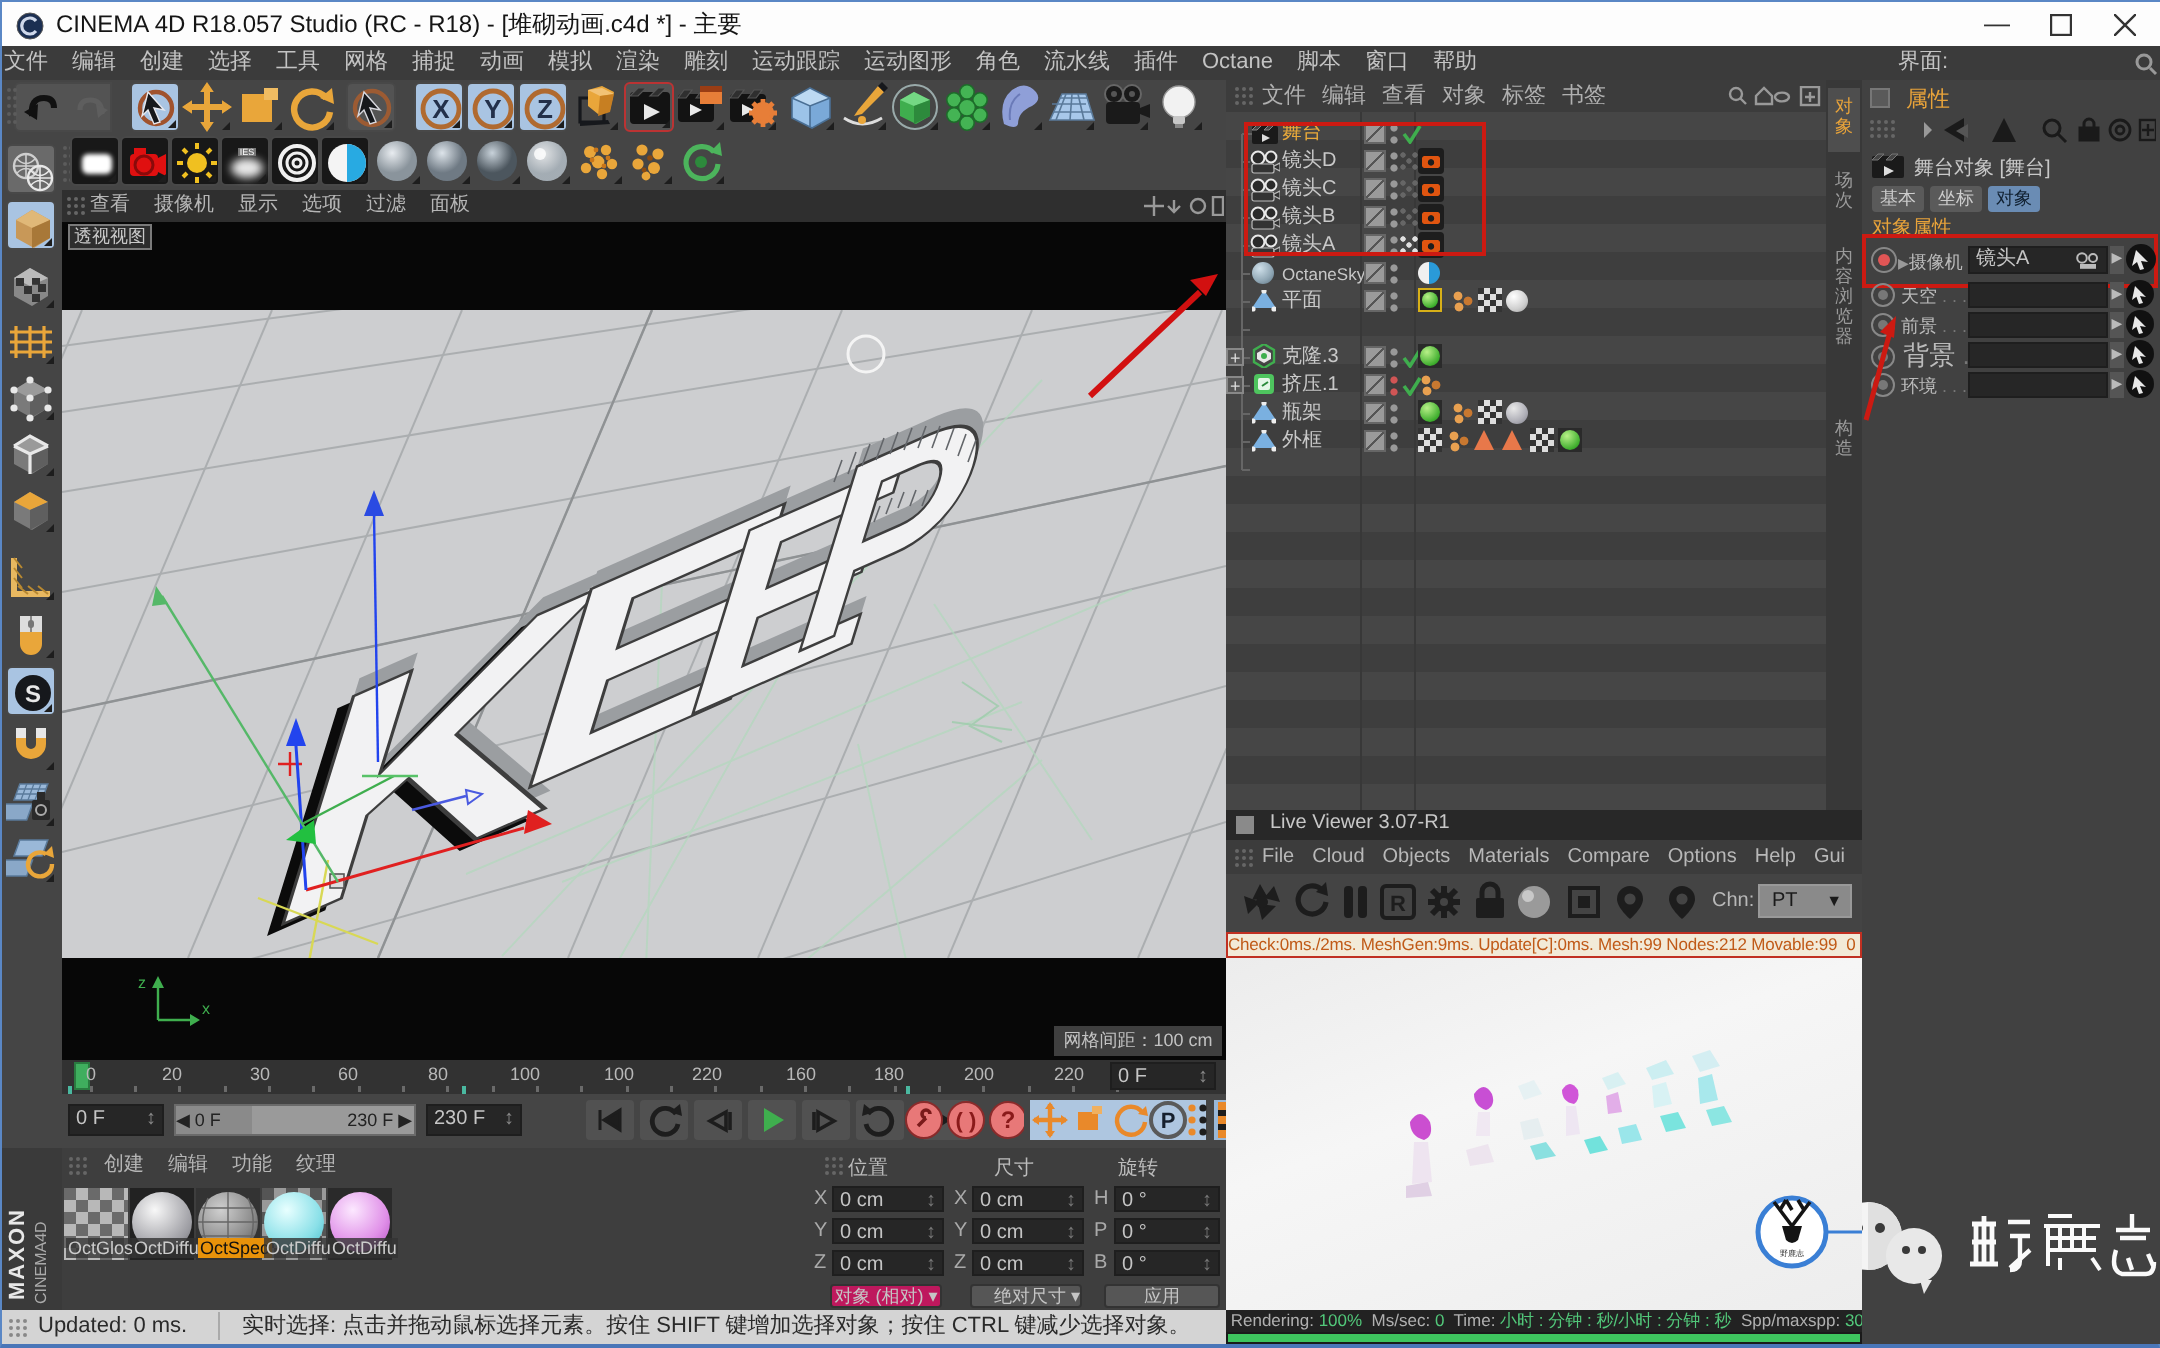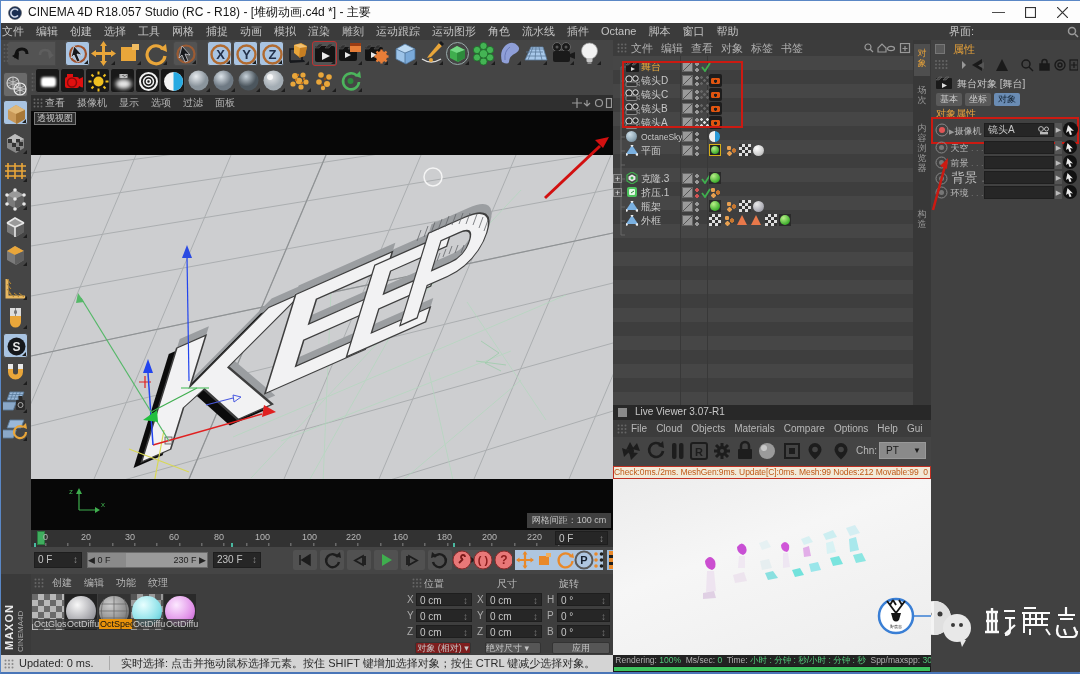--- a/index.html
+++ b/index.html
@@ -833,22 +833,22 @@
       <div class="ab" style="left:155px;top:3px;color:#bbb">旋转</div>
  <div class="row" style="left:3px;top:19px">X<span class="field ab" style="left:9px;width:56px;height:13px">0 cm<span style="float:right;color:#777">↕</span></span></div>
  <div class="row" style="left:3px;top:35px">Y<span class="field ab" style="left:9px;width:56px;height:13px">0 cm<span style="float:right;color:#777">↕</span></span></div>
  <div class="row" style="left:3px;top:51px">Z<span class="field ab" style="left:9px;width:56px;height:13px">0 cm<span style="float:right;color:#777">↕</span></span></div>
  <div class="row" style="left:73px;top:19px">X<span class="field ab" style="left:9px;width:56px;height:13px">0 cm<span style="float:right;color:#777">↕</span></span></div>
  <div class="row" style="left:73px;top:35px">Y<span class="field ab" style="left:9px;width:56px;height:13px">0 cm<span style="float:right;color:#777">↕</span></span></div>
  <div class="row" style="left:73px;top:51px">Z<span class="field ab" style="left:9px;width:56px;height:13px">0 cm<span style="float:right;color:#777">↕</span></span></div>
  <div class="row" style="left:143px;top:19px">H<span class="field ab" style="left:10px;width:53px;height:13px">0 °<span style="float:right;color:#777">↕</span></span></div>
  <div class="row" style="left:143px;top:35px">P<span class="field ab" style="left:10px;width:53px;height:13px">0 °<span style="float:right;color:#777">↕</span></span></div>
  <div class="row" style="left:143px;top:51px">B<span class="field ab" style="left:10px;width:53px;height:13px">0 °<span style="float:right;color:#777">↕</span></span></div>
- <div class="ab" style="left:11px;top:68px;width:56px;height:12px;background:#7f1d1d;border:1px solid #333;border-radius:2px;color:#c5c5c5;font-size:9px;line-height:10px;text-align:center">对象 (相对) ▾</div>
- <div class="ab" style="left:81px;top:68px;width:56px;height:12px;background:#565656;border:1px solid #333;border-radius:2px;color:#c5c5c5;font-size:9px;line-height:10px;text-align:left">绝对尺寸 ▾</div>
+ <div class="ab" style="left:11px;top:68px;width:56px;height:12px;background:#be185d;border:1px solid #333;border-radius:2px;color:#c5c5c5;font-size:9px;line-height:10px;text-align:center">对象 (相对) ▾</div>
+ <div class="ab" style="left:81px;top:68px;width:56px;height:12px;background:#565656;border:1px solid #333;border-radius:2px;color:#c5c5c5;font-size:9px;line-height:10px;text-align:right">绝对尺寸 ▾</div>
  <div class="ab" style="left:148px;top:68px;width:58px;height:12px;background:#565656;border:1px solid #333;border-radius:2px;color:#c5c5c5;font-size:9px;line-height:10px;text-align:center">应用</div>
 </div>
 <div class="ab" id="maxon">
  <div class="ab" style="left:2px;top:76px;color:#e8e8e8;font-size:11px;font-weight:bold;transform:rotate(-90deg);transform-origin:0 0;width:72px;letter-spacing:1px">MAXON</div>
  <div class="ab" style="left:15px;top:78px;color:#aaa;font-size:8px;transform:rotate(-90deg);transform-origin:0 0;width:70px">CINEMA4D</div>
 </div>
 <div class="ab" id="statusbar">
  <svg class="ab" style="left:3px;top:4px" width="10" height="10">
         <g fill="#888">
           <circle cx="1.5" cy="1.5" r="1"></circle>

